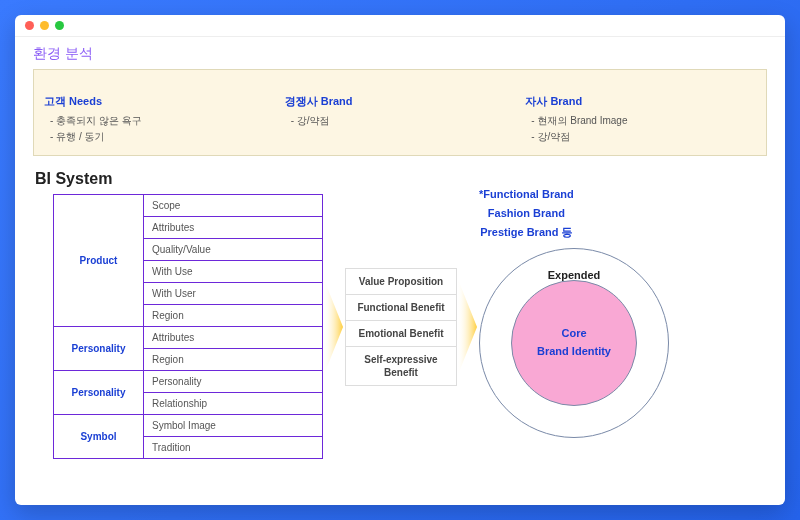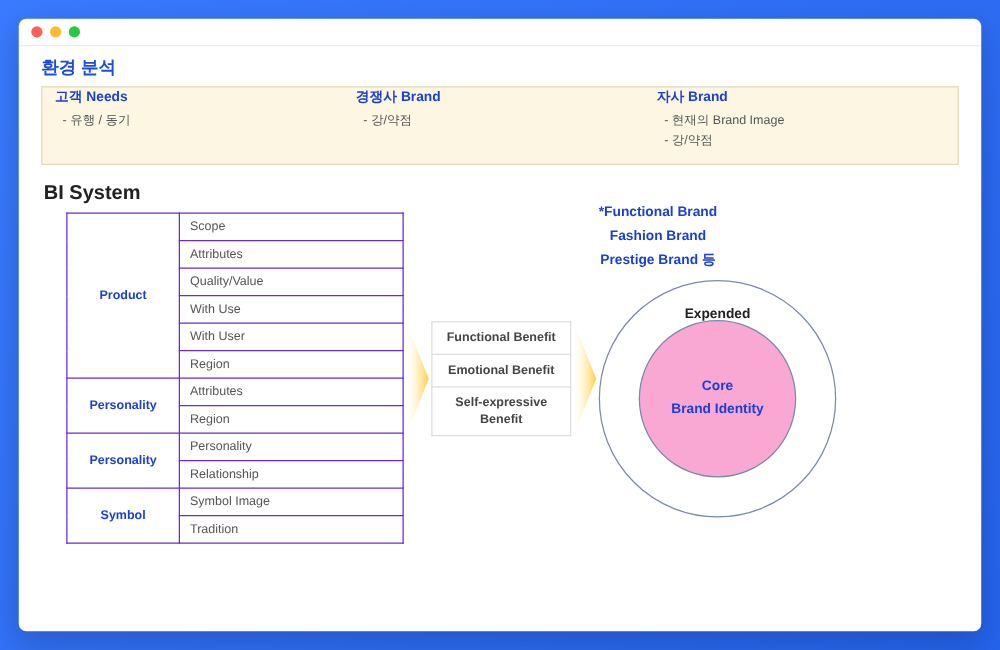--- a/index.html
+++ b/index.html
@@ -26,26 +26,26 @@
     align-items: center;
     padding-left: 10px;
     gap: 6px;
     border-bottom: 1px solid #eee;
   }
   .dot { width: 9px; height: 9px; border-radius: 50%; }
   .dot.red { background: #ff5f57; }
   .dot.yellow { background: #febc2e; }
   .dot.green { background: #28c840; }
   .content { padding: 8px 18px 10px 18px; }
-  .h1 { font-size: 14px; font-weight: 700; color: #1d4ed8; margin-bottom: 6px; }
+  .h1 { font-size: 14px; font-weight: 400; color: #8b5cf6; margin-bottom: 6px; }
   .env-box {
     border: 1px solid #e0d9b8;
     background: #fdf6e3;
     display: flex;
-    padding: 0 10px 10px 10px;
+    padding: 24px 10px 10px 10px;
     gap: 10px;
   }
   .env-col { flex: 1; }
   .env-title { color: #1a3fd4; font-weight: 700; font-size: 11px; margin-bottom: 4px; }
   .env-item { color: #555; font-size: 10px; line-height: 1.6; padding-left: 6px; }
   .h2 { font-size: 16px; font-weight: 700; color: #222; margin: 14px 0 6px 2px; }
   .main-row { display: flex; align-items: center; }
   .bi-table {
     border-collapse: collapse;
     width: 270px;
@@ -122,20 +122,21 @@
     <div class="dot red"></div>
     <div class="dot yellow"></div>
     <div class="dot green"></div>
   </div>
   <div class="content">
     <div class="h1">환경 분석</div>
 
     <div class="env-box">
       <div class="env-col">
         <div class="env-title">고객 Needs</div>
+        <div class="env-item">- 충족되지 않은 욕구</div>
         <div class="env-item">- 유행 / 동기</div>
       </div>
       <div class="env-col">
         <div class="env-title">경쟁사 Brand</div>
         <div class="env-item">- 강/약점</div>
       </div>
       <div class="env-col">
         <div class="env-title">자사 Brand</div>
         <div class="env-item">- 현재의 Brand Image</div>
         <div class="env-item">- 강/약점</div>
@@ -194,20 +195,21 @@
         <defs>
             <linearGradient id="g1" x1="0" x2="1">
               <stop offset="0" stop-color="#fff" stop-opacity="0"></stop>
               <stop offset="1" stop-color="#ffcf3f"></stop>
             </linearGradient>
           </defs>
         <polygon points="0,5 20,55 0,105" fill="url(#g1)"></polygon>
       </svg>
 
       <div class="benefits">
+        <div class="benefit-cell">Value Proposition</div>
         <div class="benefit-cell">Functional Benefit</div>
         <div class="benefit-cell">Emotional Benefit</div>
         <div class="benefit-cell">Self-expressive Benefit</div>
       </div>
 
       <svg class="arrow-svg" viewBox="0 0 22 110">
         <defs>
             <linearGradient id="g2" x1="0" x2="1">
               <stop offset="0" stop-color="#fff" stop-opacity="0"></stop>
               <stop offset="1" stop-color="#ffcf3f"></stop>

